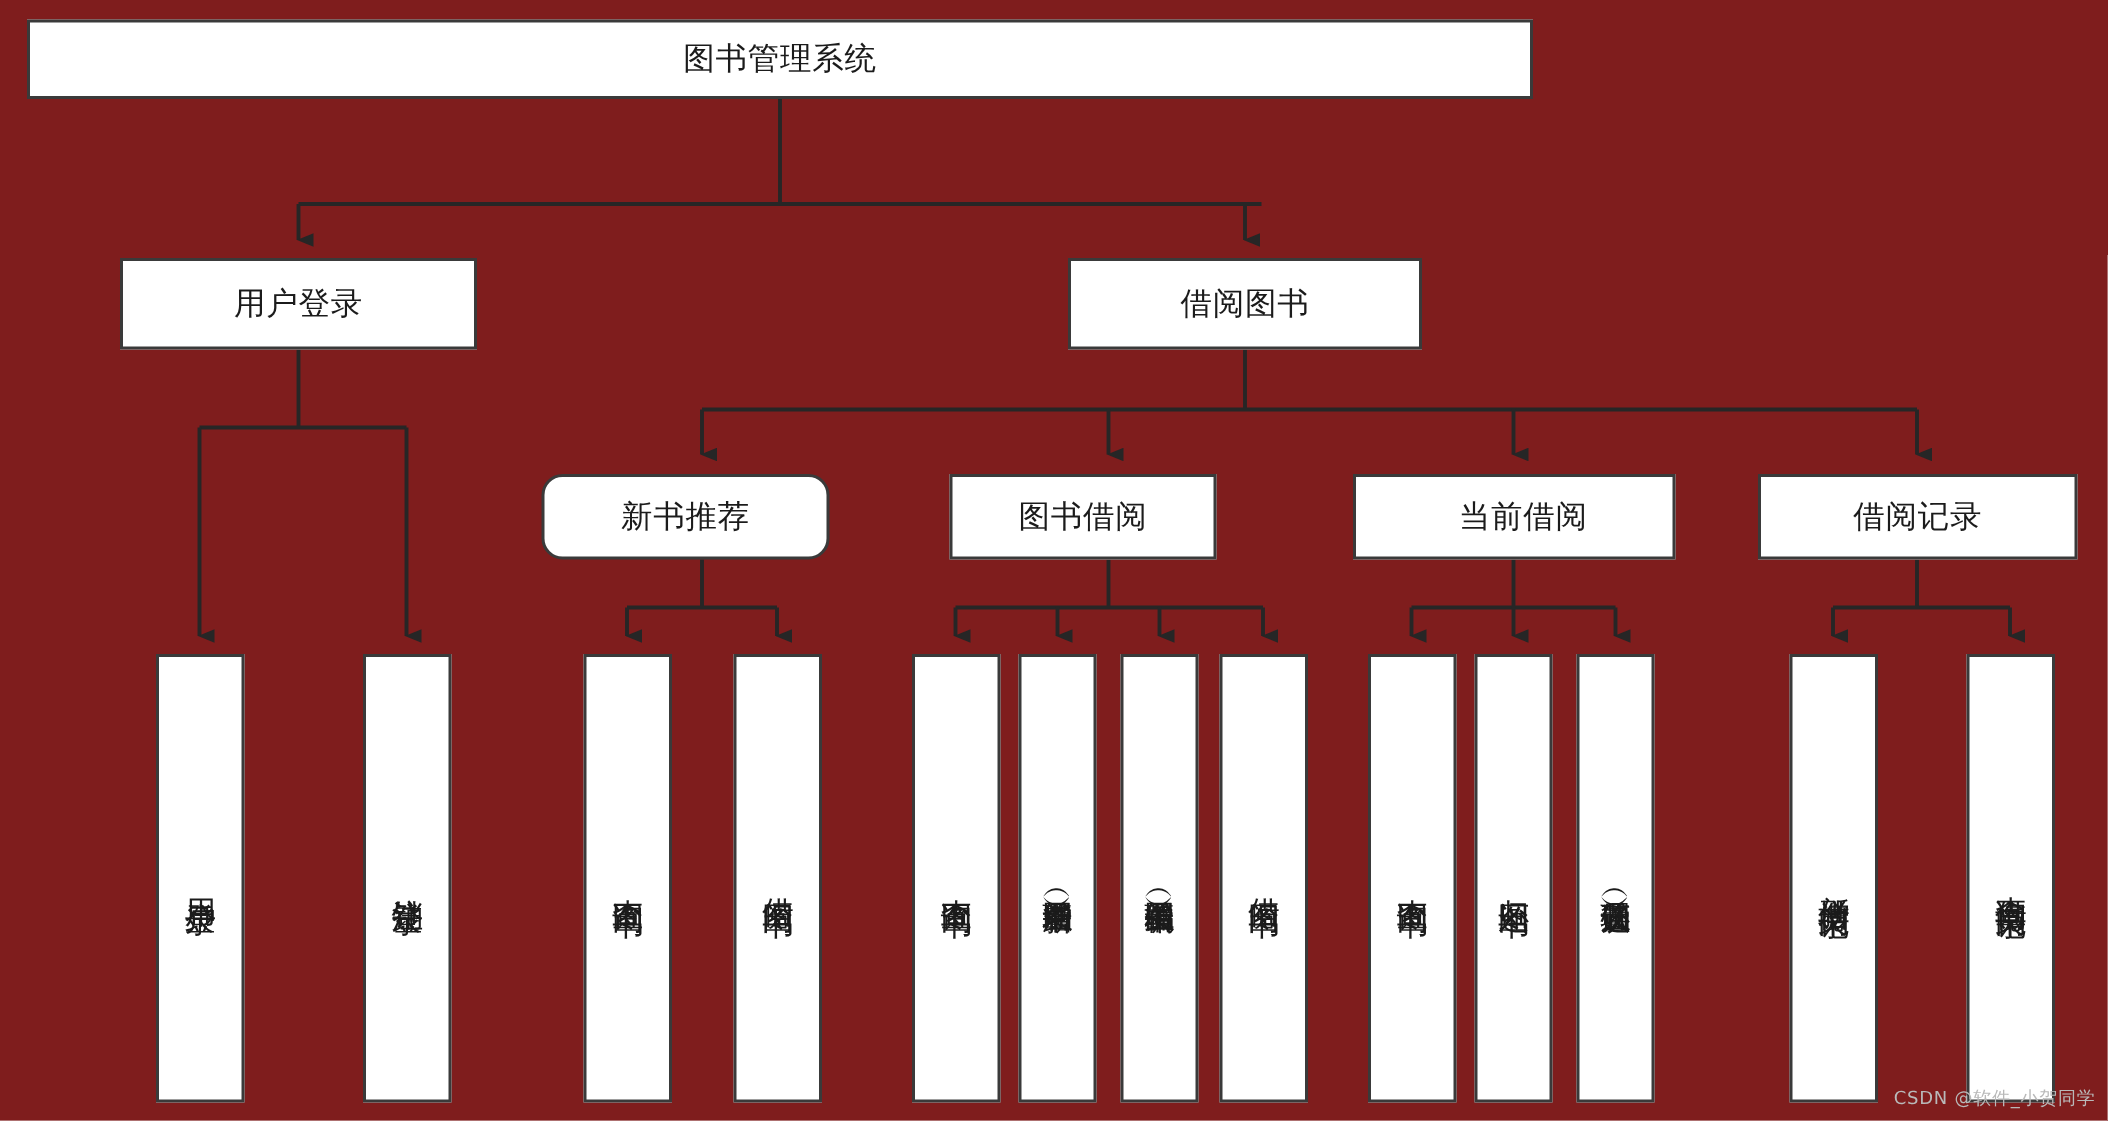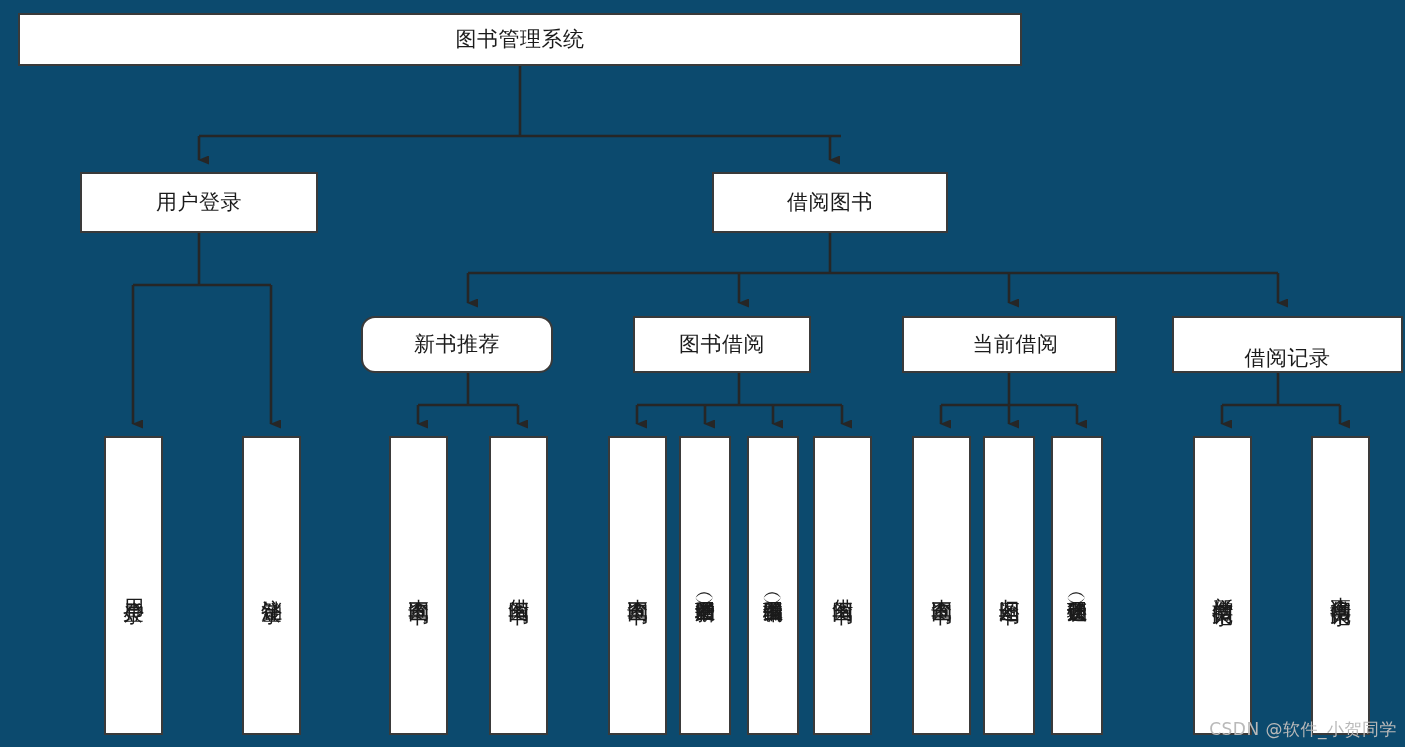--- a/index.html
+++ b/index.html
@@ -10,21 +10,21 @@
   body {
     font-family: "DejaVu Sans", "Liberation Sans", sans-serif;
     width: 1405px;
     height: 747px;
     overflow: hidden;
   }
   #diagram-root {
     position: relative;
     width: 1405px;
     height: 747px;
-    background: #0c4a6e;
+    background: #7f1d1d;
   }
   #edge-layer {
     position: absolute;
     left: 0;
     top: 0;
     width: 1405px;
     height: 747px;
   }
   .node {
     position: absolute;
@@ -54,21 +54,21 @@
   }
   .node-v.tight {
     font-size: 20px;
     letter-spacing: 0px;
     line-height: 1.25;
   }
   #watermark {
     position: absolute;
     right: 8px;
     bottom: 6px;
-    font-size: 17px;
+    font-size: 12px;
     color: #b9b9b9;
     white-space: nowrap;
     letter-spacing: 0.5px;
     pointer-events: none;
   }
 </style>
 </head>
 <body>
 
 <div id="diagram-root">
@@ -136,21 +136,21 @@
 
   <div class="node node-h" style="left:361px; top:316px; width:192px; height:57px;border-radius:14px;">
     <span>新书推荐</span>
   </div>
   <div class="node node-h" style="left:633px; top:316px; width:178px; height:57px;">
     <span>图书借阅</span>
   </div>
   <div class="node node-h" style="left:902px; top:316px; width:215px; height:57px;padding-left:12px;">
     <span>当前借阅</span>
   </div>
-  <div class="node node-h" style="left:1172px; top:316px; width:231px; height:57px;align-items:flex-end;">
+  <div class="node node-h" style="left:1172px; top:316px; width:213px; height:57px;">
     <span>借阅记录</span>
   </div>
 
   <div class="node node-v" style="left:104px; top:436px; width:59px; height:299px;">
     <span>用户登录</span>
   </div>
   <div class="node node-v" style="left:242px; top:436px; width:59px; height:299px;">
     <span>注销登录</span>
   </div>
 

